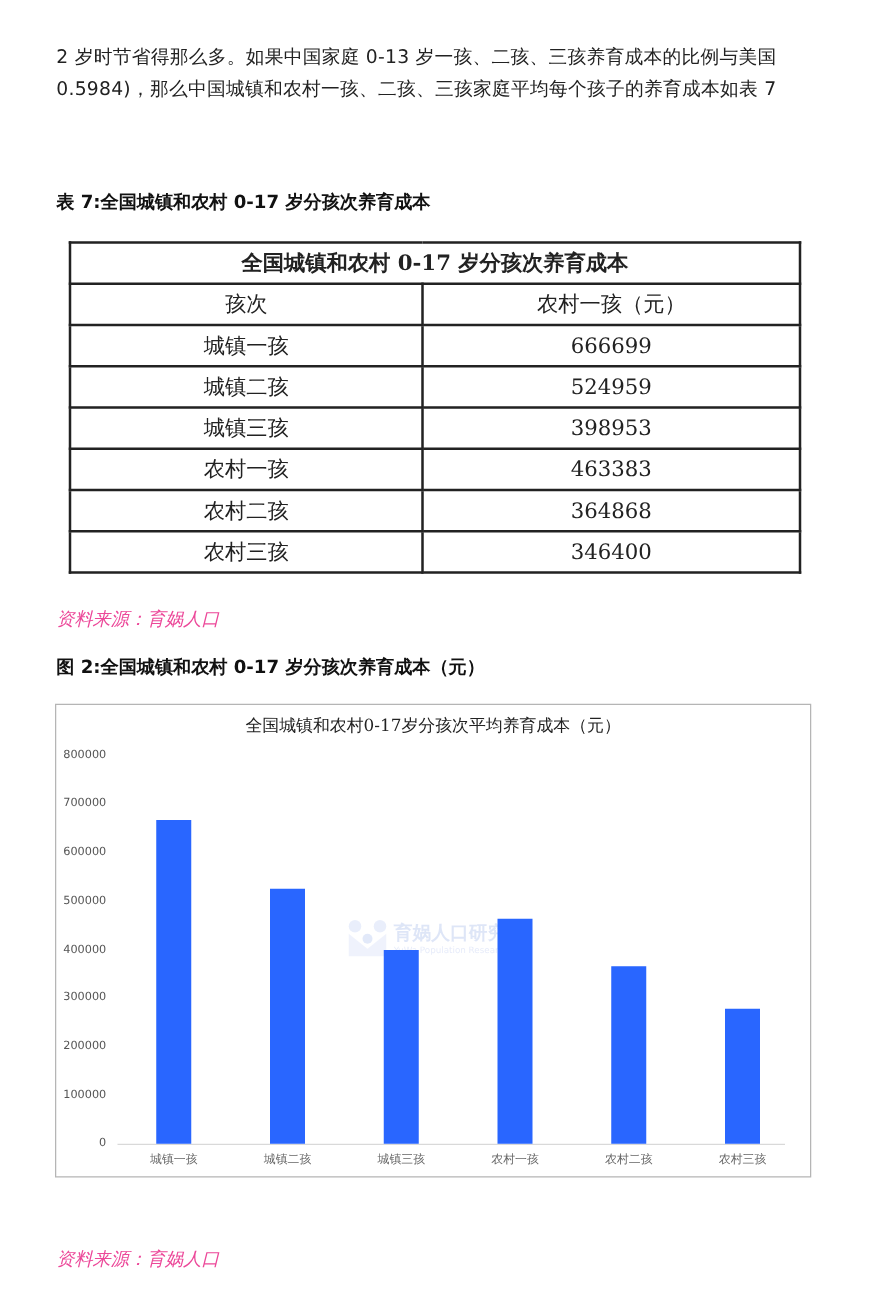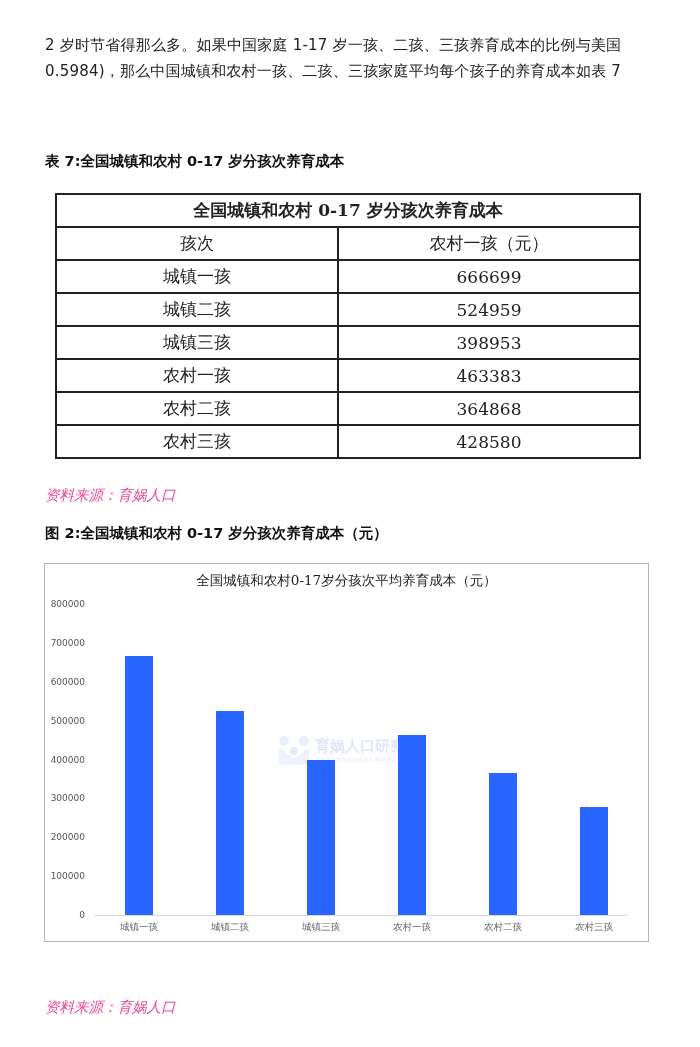--- a/index.html
+++ b/index.html
@@ -67,21 +67,21 @@
     }
     .watermark .wm-sub {
       position: absolute; left: 38px; top: 21px; font-size: 7px; color: #8fa6e6;
       white-space: nowrap;
     }
   </style>
 </head>
 <body>
 
 <div class="para">
-  <span>2 岁时节省得那么多。如果中国家庭 1-17 岁一孩、二孩、三孩养育成本的比例与美国</span>
+  <span>2 岁时节省得那么多。如果中国家庭 0-13 岁一孩、二孩、三孩养育成本的比例与美国</span>
   <span>0.5984)，那么中国城镇和农村一孩、二孩、三孩家庭平均每个孩子的养育成本如表 7</span>
 </div>
 
 <div class="caption" style="top:152px;">表 7:全国城镇和农村 0-17 岁分孩次养育成本</div>
 
 <table class="data-table">
   <tbody>
       <tr>
     <th class="title-cell" colspan="2">全国城镇和农村 0-17 岁分孩次养育成本</th>
   </tr>
@@ -104,21 +104,21 @@
   <tr>
     <td>农村一孩</td>
     <td>463383</td>
   </tr>
   <tr>
     <td>农村二孩</td>
     <td>364868</td>
   </tr>
   <tr>
     <td>农村三孩</td>
-    <td>428580</td>
+    <td>346400</td>
   </tr>
 </tbody>
   </table>
 
 <div class="source" style="top:486px;">资料来源：育娲人口</div>
 
 <div class="caption" style="top:524px;">图 2:全国城镇和农村 0-17 岁分孩次养育成本（元）</div>
 
 <div class="chart-frame" id="chart">
   <div class="chart-title">全国城镇和农村0-17岁分孩次平均养育成本（元）</div>

